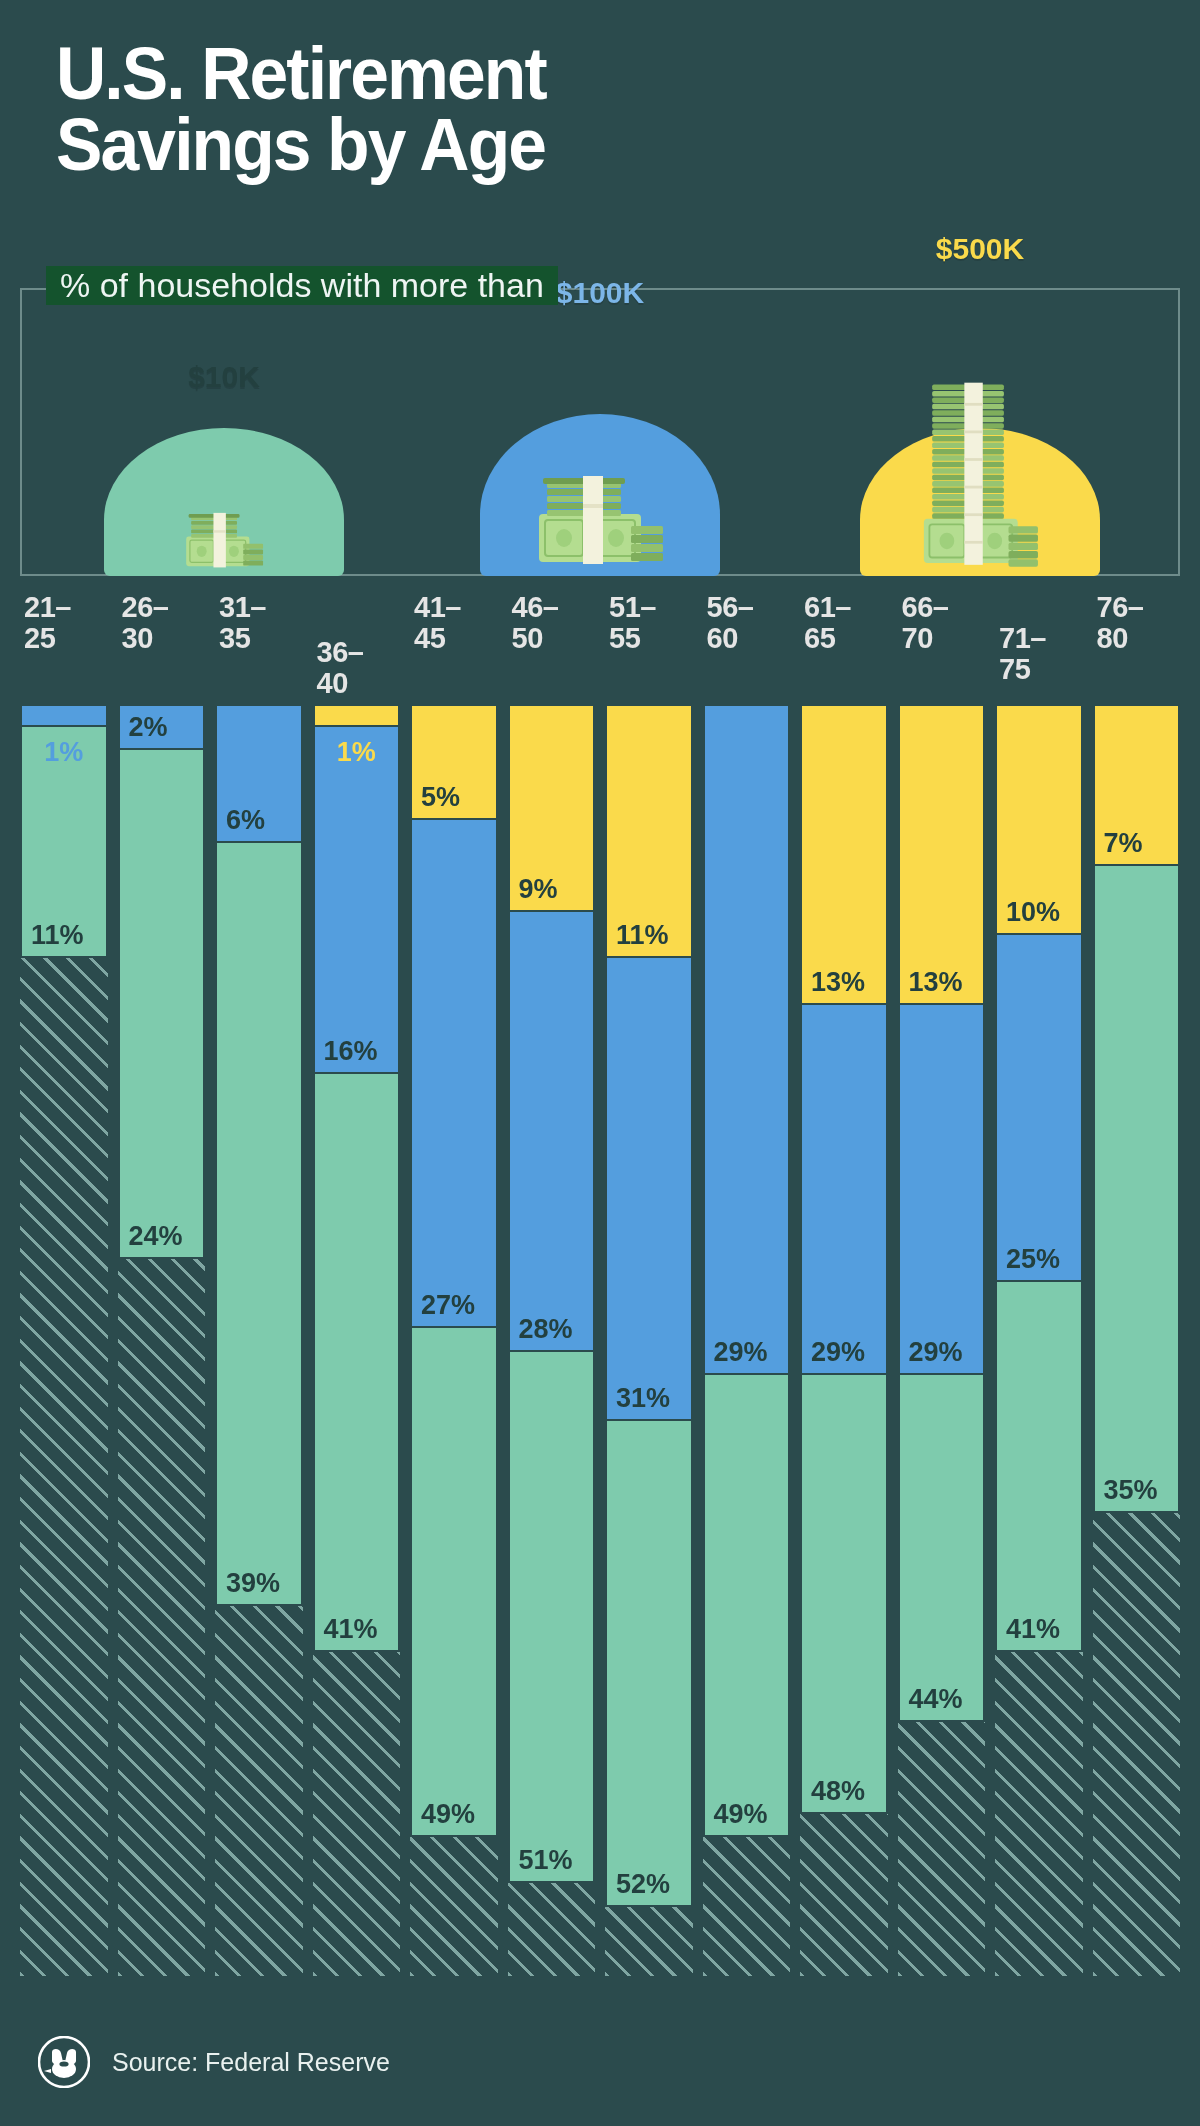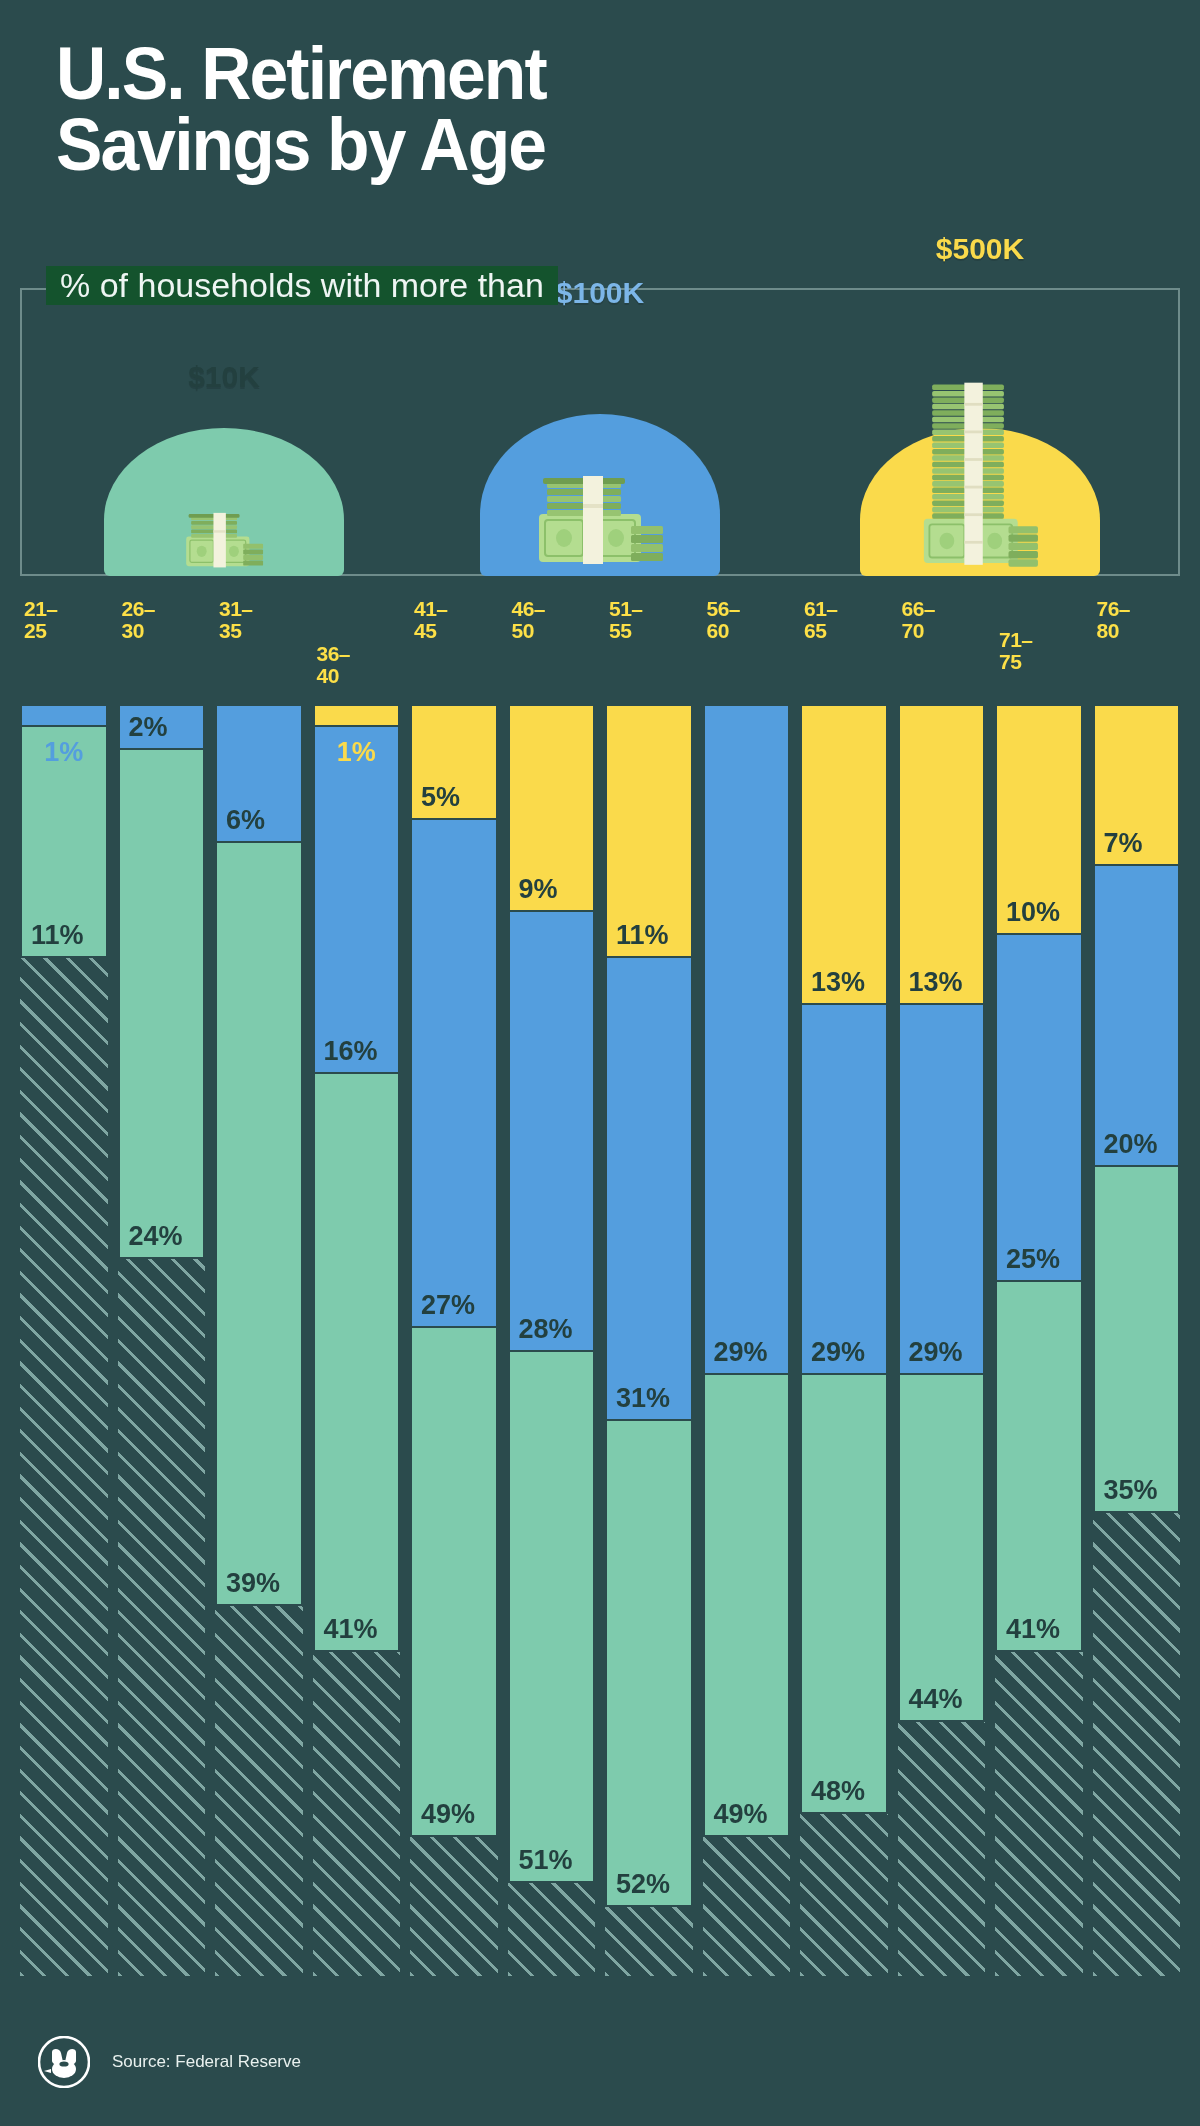--- a/index.html
+++ b/index.html
@@ -87,23 +87,23 @@
   }
 
   
   .age-row {
     position:absolute;
     left:20px; top:592px;
     width:1160px; height:110px;
   }
   .age-label {
     position:absolute;
-    top:6px;
-    color:#fde047;
-    font-size:21px;
+    top:0;
+    color:#e5e5e5;
+    font-size:29px;
     font-weight:bold;
     line-height:1.07;
     letter-spacing:-0.5px;
   }
 
   
   .chart {
     position:absolute;
     left:20px; top:704px;
     width:1160px; height:1272px;
@@ -162,21 +162,21 @@
     left:38px; bottom:38px;
     display:flex;
     align-items:center;
     gap:22px;
   }
   .logo {
     width:52px; height:52px;
     flex:0 0 auto;
   }
   .source-text {
-    font-size:17px;
+    font-size:25px;
     color:#e9f1ef;
     font-weight:400;
   }
 </style>
 </head>
 <body>
 
 <div id="page">
 
   <div class="title-block">
@@ -416,23 +416,20 @@
         </div>
         <div class="seg seg-gold" style="top: 0px; height: 231.273px; z-index: 3;">
           <div class="seg-label">10%</div>
         </div>
       </div>
       <div class="col" style="left: 1072.5px; width: 87.5px;">
         <div class="hatch"></div>
         <div class="seg seg-mint" style="top: 0px; height: 809.455px; z-index: 1;">
           <div class="seg-label">35%</div>
         </div>
-        <div class="seg seg-blue" style="top: 0px; height: 462.545px; z-index: 2;">
-          <div class="seg-label">20%</div>
-        </div>
         <div class="seg seg-gold" style="top: 0px; height: 161.891px; z-index: 3;">
           <div class="seg-label">7%</div>
         </div>
       </div>
     </div>
 
   <div class="footer">
     <span class="logo">
       <svg viewBox="0 0 52 52" width="52" height="52">
         <circle cx="26" cy="26" r="25" fill="none" stroke="#ffffff" stroke-width="2.6"></circle>

